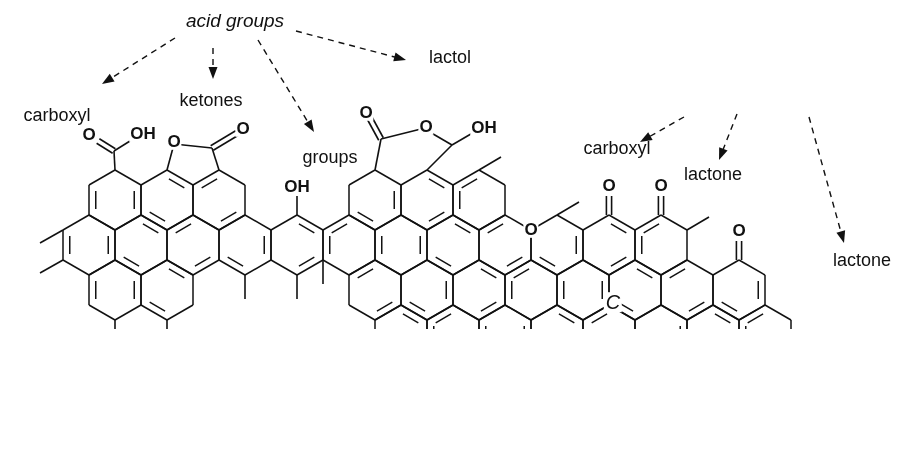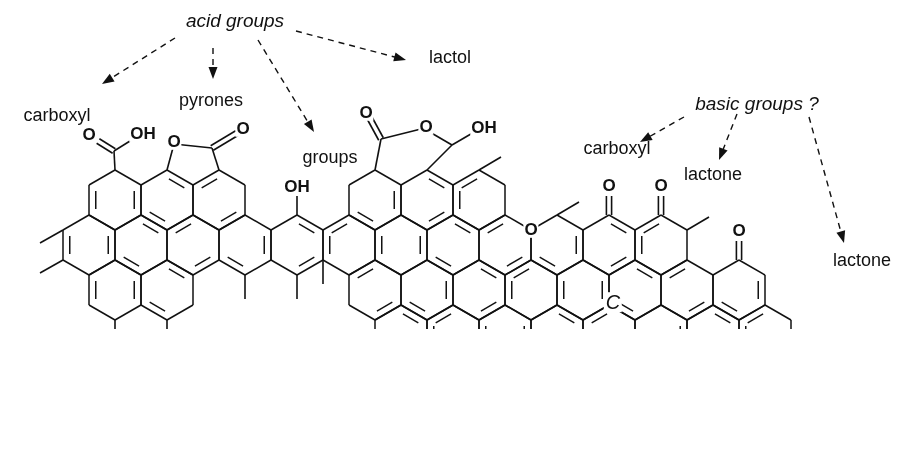--- a/index.html
+++ b/index.html
@@ -434,24 +434,23 @@
       <line x1="684" y1="117" x2="646.9556524591421" y2="138.04792473912377" stroke="#111111" stroke-width="1.4" stroke-dasharray="6,5"></line>
       <polygon points="640,142 648.2104363544703,132.15933260041822 652.6565210229561,139.98444161695312" fill="#111111"></polygon>
       <line x1="737" y1="114" x2="721.915194788644" y2="152.55005776235396" stroke="#111111" stroke-width="1.4" stroke-dasharray="6,5"></line>
       <polygon points="719,160 719.1821996742902,147.18528957491867 727.563384691642,150.46488371214326" fill="#111111"></polygon>
       <line x1="809" y1="117" x2="841.8588490897113" y2="235.2918567229605" stroke="#111111" stroke-width="1.4" stroke-dasharray="6,5"></line>
       <polygon points="844,243 836.4524430412321,232.64218247147815 845.1241042279016,230.2333876974033" fill="#111111"></polygon>
     </svg>
 
   <div class="ann italic" style="left: 235px; top: 20px;">acid groups</div>
   <div class="ann" style="left: 57px; top: 83px; margin-top: 32px;">carboxyl</div>
-  <div class="ann" style="left: 211px; top: 100px;">pyrones</div>
+  <div class="ann" style="left: 211px; top: 100px;">ketones</div>
   <div class="ann" style="left: 450px; top: 57px;">lactol</div>
   <div class="ann" style="left: 330px; top: 157px;">groups</div>
-  <div class="ann italic" style="left: 757px; top: 103px;">basic groups ?</div>
   <div class="ann" style="left: 617px; top: 148px;">carboxyl</div>
   <div class="ann" style="left: 713px; top: 174px;">lactone</div>
   <div class="ann" style="left: 862px; top: 260px;">lactone</div>
   <div class="carbon" style="left: 613px; top: 303px;">C</div>
 <div class="atom" style="left: 89px; top: 135px;">O</div>
     <div class="atom" style="left: 143px; top: 134px;">OH</div>
     <div class="atom" style="left: 174px; top: 142px;">O</div>
     <div class="atom" style="left: 243px; top: 129px;">O</div>
     <div class="atom" style="left: 366px; top: 113px;">O</div>
     <div class="atom" style="left: 426px; top: 127px;">O</div>

